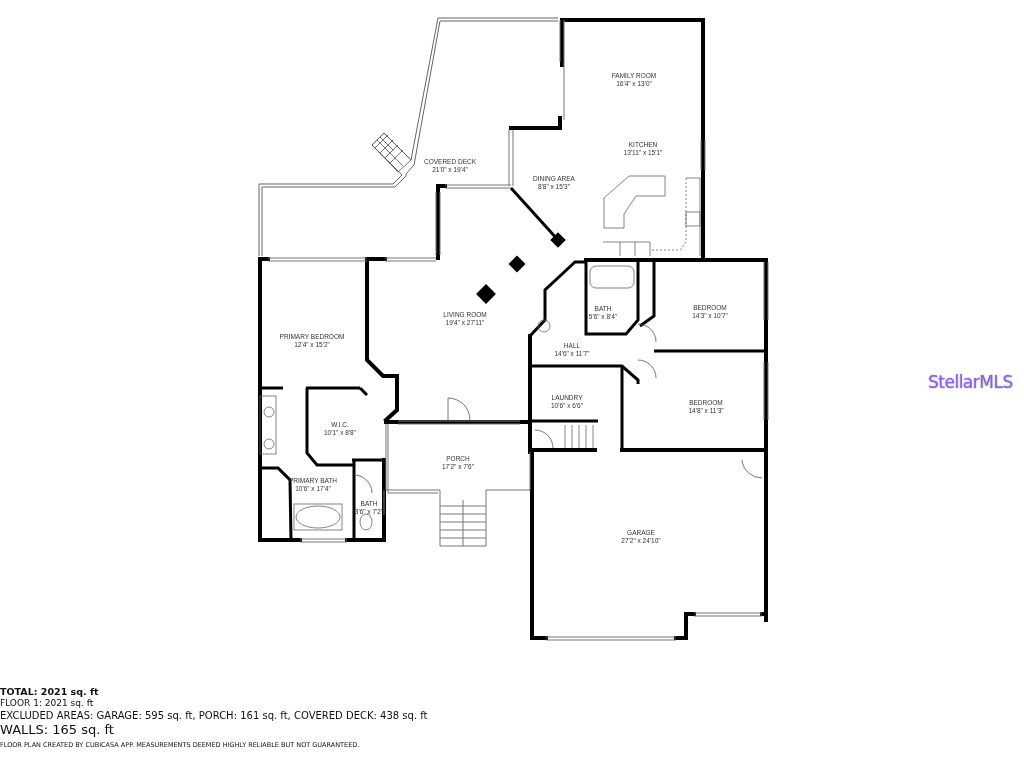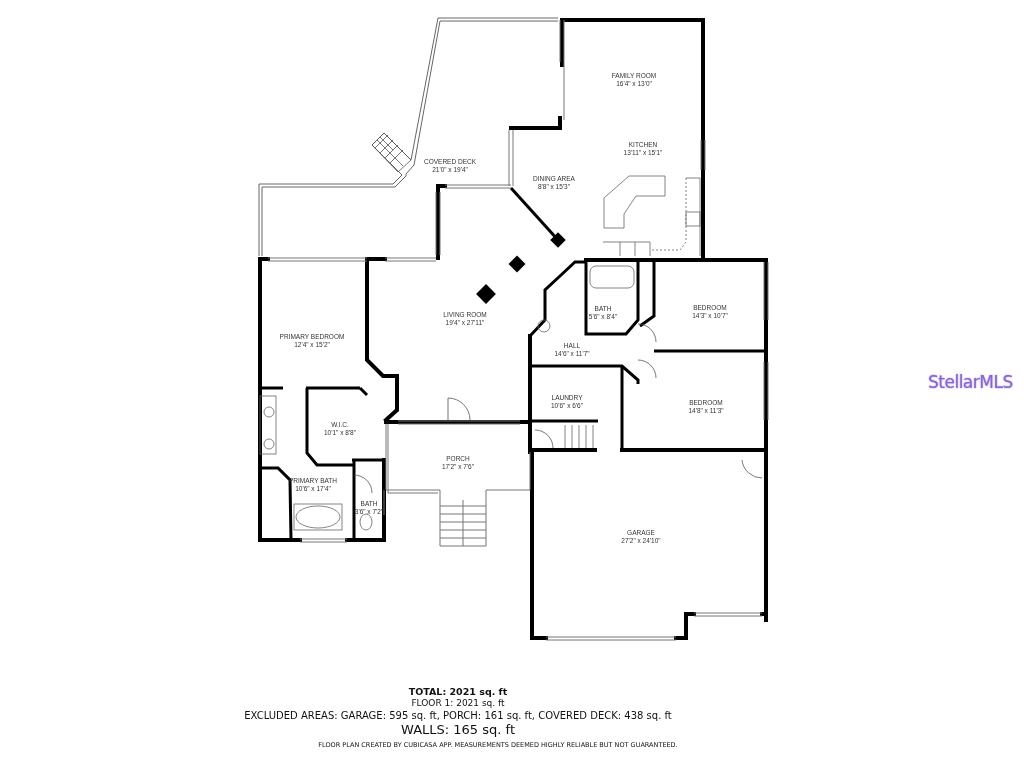--- a/index.html
+++ b/index.html
@@ -1,25 +1,25 @@
 <!DOCTYPE html>
 <html><head>
 <meta charset="utf-8">
 <style>
   html, body { margin:0; padding:0; background:#ffffff; }
   body { width:1024px; height:768px; position:relative; overflow:hidden; font-family:"DejaVu Sans", sans-serif; }
   #plan { position:absolute; left:0; top:0; width:1024px; height:680px; }
   .room-label { position:absolute; text-align:center; color:#333; font-family:"Liberation Sans", sans-serif; font-size:6.5px; line-height:8px; transform:translateX(-50%); white-space:nowrap; }
   .room-label .dim { display:block; }
-  .footer { position:absolute; left:0; width:916px; text-align:center; color:#111; font-family:"DejaVu Sans", sans-serif; }
+  .footer { position:absolute; left:0; width:916px; text-align:left; color:#111; font-family:"DejaVu Sans", sans-serif; }
   .f-total { top:686px; font-size:9.5px; font-weight:bold; }
   .f-floor { top:698px; font-size:9px; }
   .f-excl { top:710px; font-size:10px; }
   .f-walls { top:722px; font-size:13px; }
-  .f-disc { top:741px; font-size:6.5px;padding-left:40px; }
+  .f-disc { top:741px; font-size:6.5px; }
   .watermark { position:absolute; left:928px; top:372px; font-family:"DejaVu Sans", sans-serif; font-size:17px; color:#8b5cf6; letter-spacing:-0.5px; text-shadow:0 0 2px #bbb, 0 0 1px #999; }
 </style>
 </head>
 <body>
 
 <svg id="plan" viewBox="0 0 1024 680" width="1024" height="680">
 
   <g fill="none" stroke="#666" stroke-width="1">
     <polyline points="259,256 259,184 393,184 402,175 372,145 384,133 411,160 438,18 558,18"></polyline>
     <polyline points="262,256 262,187 395,187 406,176 406,174 414,165 440,21 558,21"></polyline>

